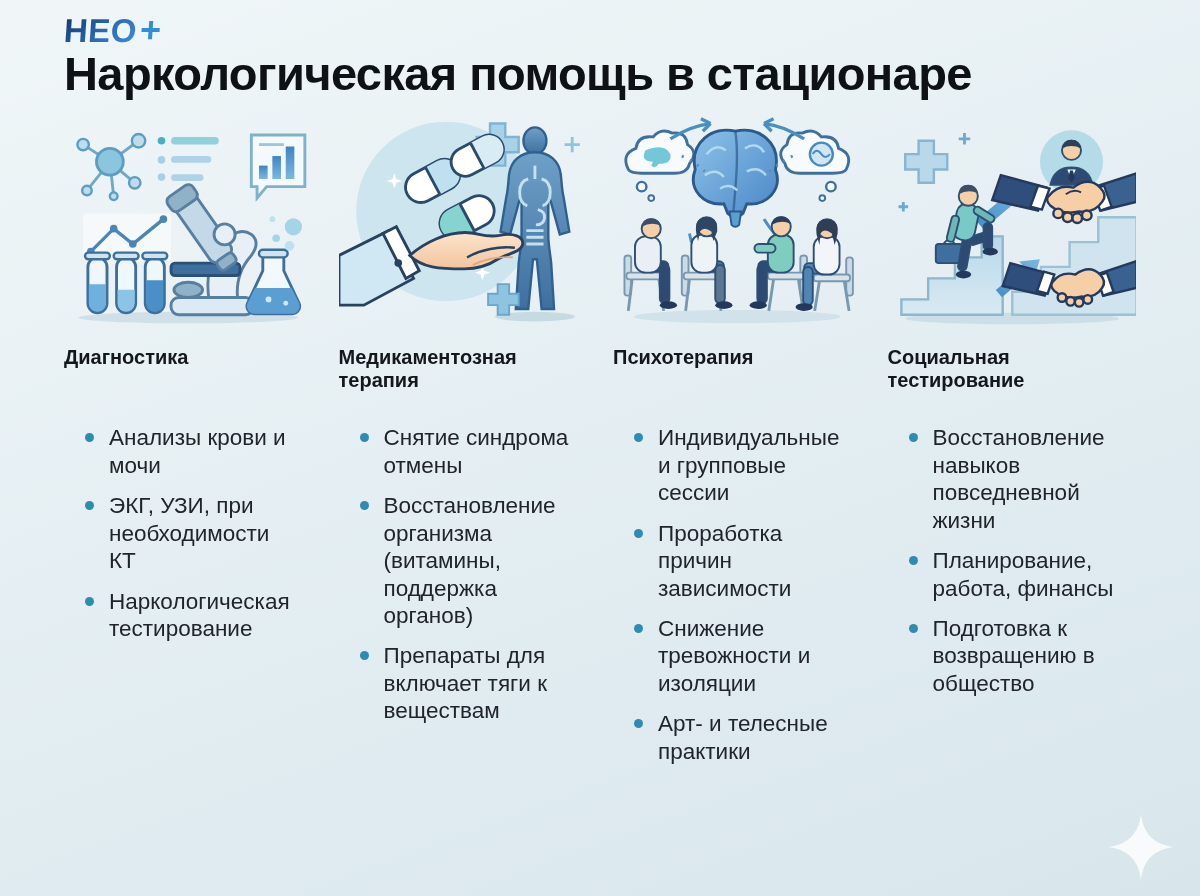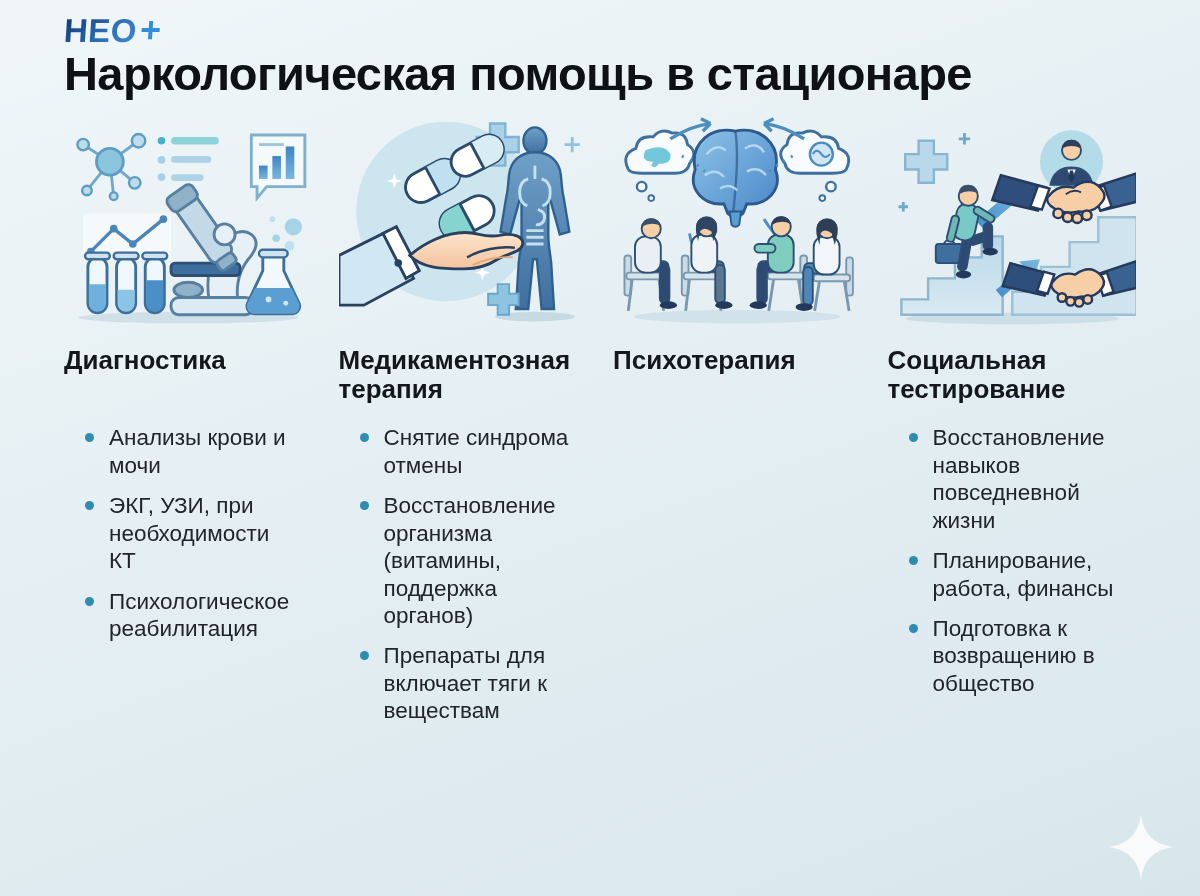--- a/index.html
+++ b/index.html
@@ -18,21 +18,21 @@
   }
   .logo-plus{color:#2f8fd9;margin-left:3px;font-size:36px;font-weight:800;transform:skewX(-4deg)}
   
   h1{margin:1px 0 0;font-size:47px;font-weight:800;color:#0e1116;letter-spacing:-.6px;line-height:1.05}
   .subtitle{margin:21px 0 0;font-size:28px;line-height:1.32;color:#20242a;max-width:880px}
   
   .columns{display:flex;gap:26px;margin-top:12px}
   .col{flex:1;min-width:0}
   .illus{height:224px}
   .illus svg{width:100%;height:100%;display:block}
-  h2{margin:12px 0 9px;font-size:26px;line-height:1.12;color:#14171c;min-height:60px;font-weight:800}
+  h2{margin:12px 0 9px;font-size:20px;line-height:1.12;color:#14171c;min-height:60px;font-weight:800}
   ul{list-style:none;margin:18px;padding:0}
   li{position:relative;padding-left:27px;font-size:22.5px;line-height:1.22;color:#21252b;margin-bottom:13px}
   li::before{content:"";position:absolute;left:3px;top:9px;width:9px;height:9px;border-radius:50%;background:#2e8cae}
   .sparkle{position:absolute;right:26px;bottom:16px;width:66px;height:66px;opacity:.92}
   .sparkle svg{width:100%;height:100%}
 </style>
 </head>
 <body>
 
 <div class="page">
@@ -132,21 +132,21 @@
           <circle cx="240" cy="120" r="9" fill="#a5d4e6"></circle>
             <circle cx="222" cy="132" r="4" fill="#a5d4e6"></circle>
           <circle cx="236" cy="140" r="5" fill="#bfe0ee"></circle>
             <circle cx="218" cy="112" r="3" fill="#bfe0ee"></circle>
         </svg>
       </div>
       <h2>Диагностика</h2>
       <ul>
           <li>Анализы крови и мочи</li>
           <li>ЭКГ, УЗИ, при необходимости КТ</li>
-          <li>Психологическое реабилитация</li>
+          <li>Наркологическая тестирование</li>
         </ul>
     </section>
 
     <section class="col">
       <div class="illus">
         <svg viewBox="0 0 260 230">
           <defs>
             <linearGradient id="bodyG" x1="0" y1="0" x2="0" y2="1">
               <stop offset="0" stop-color="#6fa0c8"></stop>
                 <stop offset="1" stop-color="#3f6f9e"></stop>
@@ -312,20 +312,26 @@
             <rect x="200" y="158" width="26" height="11" rx="5" fill="#4e86b8"></rect>
             <rect x="199" y="162" width="10" height="40" rx="5" fill="#4e86b8"></rect>
             <ellipse cx="200" cy="204" rx="9" ry="4" fill="#23395c" stroke="none"></ellipse>
             <rect x="210" y="130" width="27" height="40" rx="11" fill="#f2f6f8"></rect>
             <circle cx="224" cy="122" r="10" fill="#f6cfa6"></circle>
             <path d="M213 128q-2-16 11-16 12 0 11 15l-3 12-3-12q-8-6-12 0l-1 12z" fill="#2e3f55" stroke="none"></path>
           </g>
         </svg>
       </div>
       <h2>Психотерапия</h2>
+      <ul>
+          <li>Индивидуальные и групповые сессии</li>
+          <li>Проработка причин зависимости</li>
+          <li>Снижение тревожности и изоляции</li>
+          <li>Арт- и телесные практики</li>
+        </ul>
     </section>
 
     <section class="col">
       <div class="illus">
         <svg viewBox="0 0 260 230">
           <defs>
             <linearGradient id="stairG" x1="0" y1="0" x2="0" y2="1">
               <stop offset="0" stop-color="#b9d8ea"></stop>
                 <stop offset="1" stop-color="#d8eaf2"></stop>
             </linearGradient>

